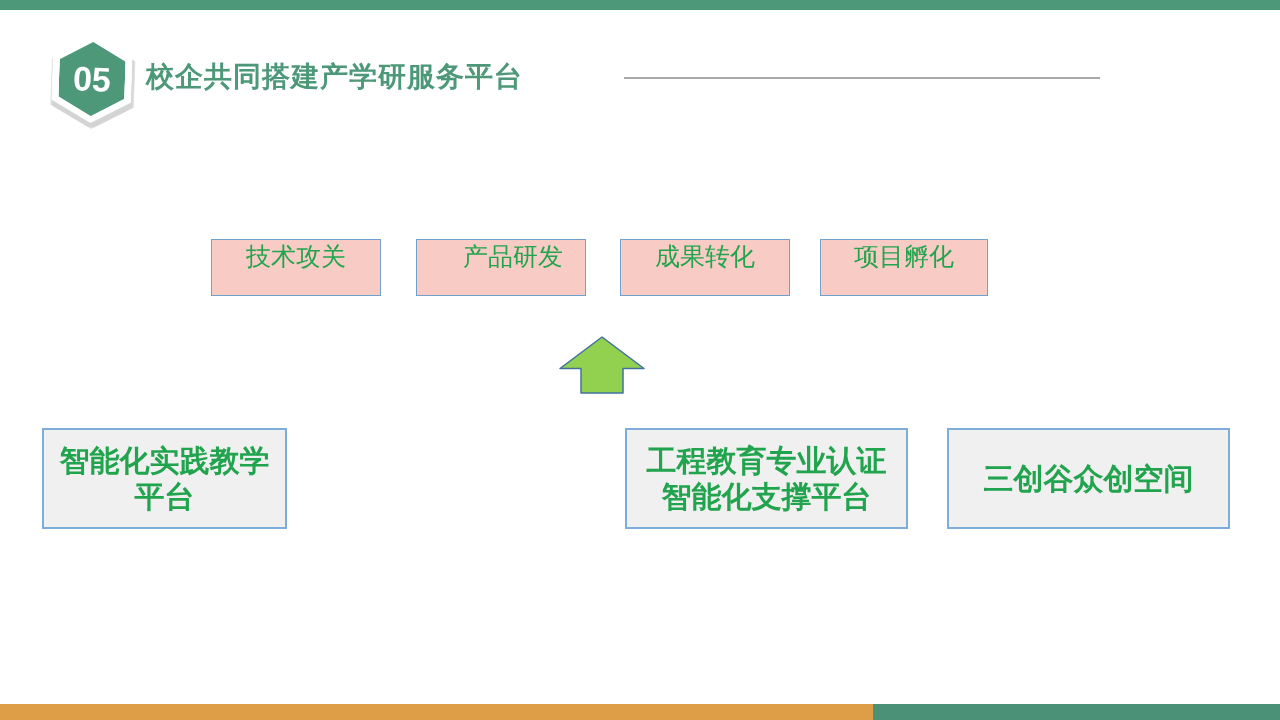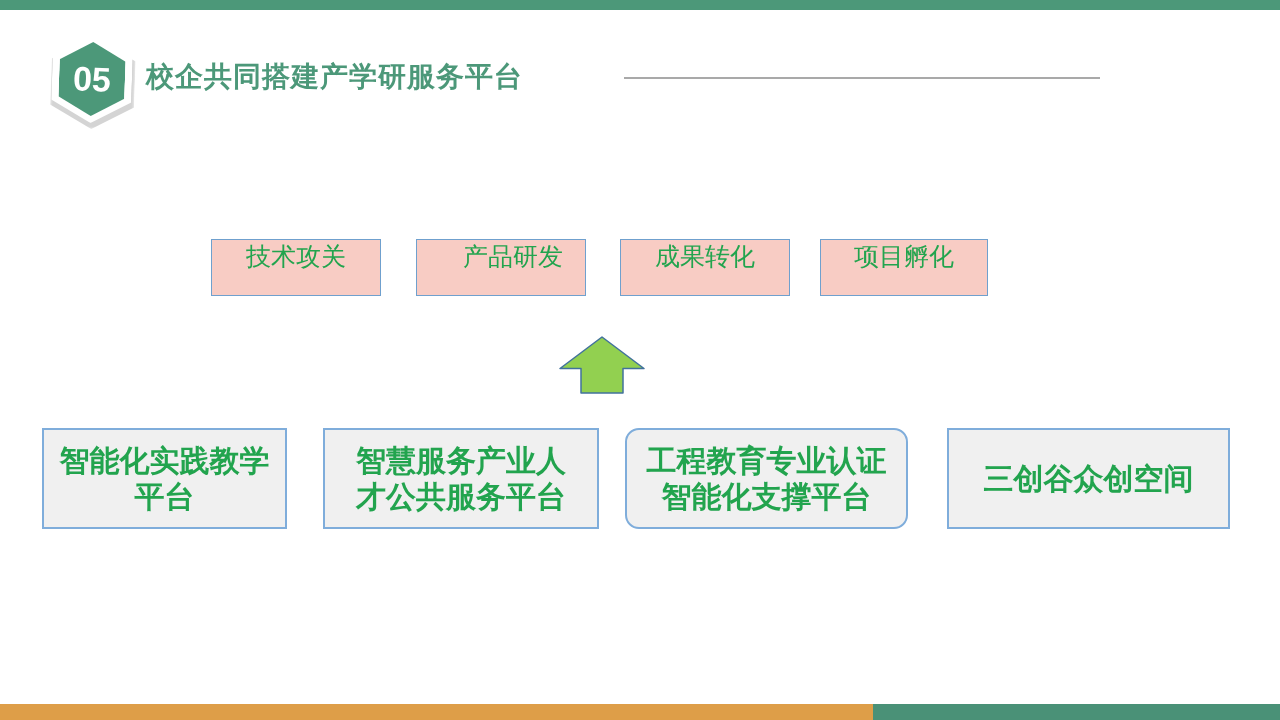--- a/index.html
+++ b/index.html
@@ -61,21 +61,21 @@
 
   
   .platform-box{
     position:absolute;top:428px;height:101px;box-sizing:border-box;
     background:var(--gray-fill);border:2px solid var(--gray-border);
     display:flex;flex-direction:column;align-items:center;justify-content:center;
   }
   .platform-line{color:var(--bright-green-text);font-size:30px;font-weight:bold;line-height:36px;white-space:nowrap;}
   .gb0{left:42px;width:245px;}
   .gb1{left:323px;width:276px;}
-  .gb2{left:625px;width:283px;border-radius:14px;}
+  .gb2{left:625px;width:283px;}
   .gb3{left:947px;width:283px;}
 </style>
 </head>
 <body>
 
 <div class="slide">
 
   <div class="top-bar"></div>
 
   <div class="badge-wrap">
@@ -105,24 +105,20 @@
   <div class="arrow-wrap">
     <svg width="88" height="58" viewBox="0 0 88 58" aria-hidden="true">
       <path class="arrow-path" d="M44 1 L86 32.5 L65 32.5 L65 57 L23 57 L23 32.5 L2 32.5 Z"></path>
     </svg>
   </div>
 
   <div class="platform-box gb0">
     <span class="platform-line">智能化实践教学</span>
     <span class="platform-line">平台</span>
   </div>
-  <div class="platform-box gb1">
-    <span class="platform-line">智慧服务产业人</span>
-    <span class="platform-line">才公共服务平台</span>
-  </div>
   <div class="platform-box gb2">
     <span class="platform-line">工程教育专业认证</span>
     <span class="platform-line">智能化支撑平台</span>
   </div>
   <div class="platform-box gb3">
     <span class="platform-line">三创谷众创空间</span>
     <span class="platform-line"></span>
   </div>
 
   <div class="bottom-bar-orange"></div>

